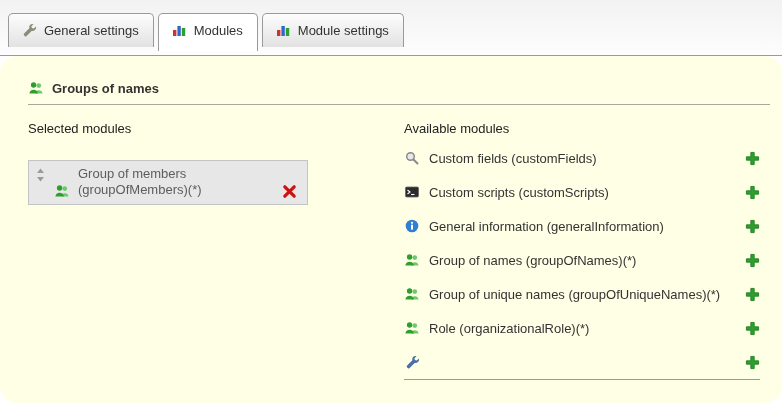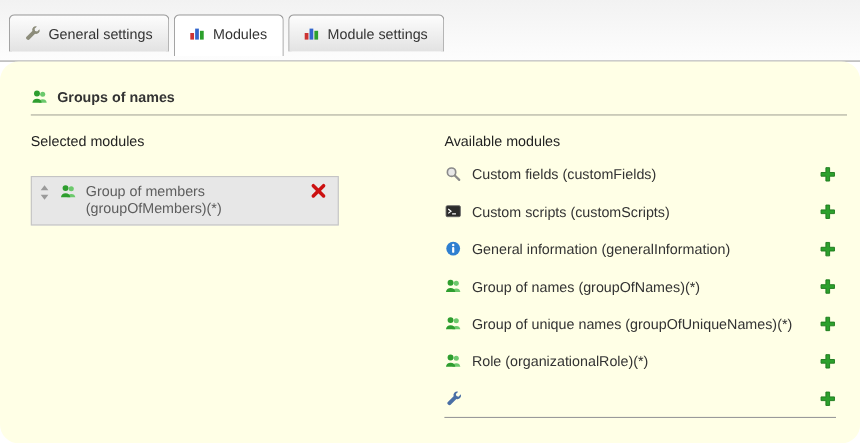--- a/index.html
+++ b/index.html
@@ -17,21 +17,21 @@
 
   
   .content { background:#ffffe6; height:347px; padding:24px 12px 0 28px;border-radius:17px; }
   .section-head { display:flex; align-items:center; gap:8px; font-weight:bold; padding-bottom:8px;
                   border-bottom:1px solid #a8a89a; margin-right:0; }
   .columns { display:flex; margin-top:16px; }
   .col-left { width:376px; flex:none; }
   .col-right { flex:1; padding-right:2px; }
   .col-heading { color:#222; margin-bottom:5px; }
 
-  .selected-item { display:flex; align-items:flex-start; gap:8px; width:280px; min-height:44px;
+  .selected-item { display:flex; align-items:flex-end; gap:8px; width:280px; min-height:44px;
                    background:#e7e7e7; border:1px solid #c4c4c4; padding:5px 10px 5px 6px; cursor:move;margin-top:24px; }
   .selected-item .label { color:#5d5d5d; max-width:150px; line-height:1.25; }
   .drag-handle { align-self:flex-start; margin-top:2px; cursor:ns-resize; display:inline-flex; }
   .delete-btn { margin-left:auto; cursor:pointer; display:inline-flex; }
 
   .avail-list .row { display:flex; align-items:center; gap:9px; height:34px; }
   .avail-list .add-btn { margin-left:auto; cursor:pointer; display:inline-flex; margin-right:8px; }
   .avail-divider { border-bottom:1px solid #9a9a9a; margin-right:8px; }
 
   svg { display:block; }

